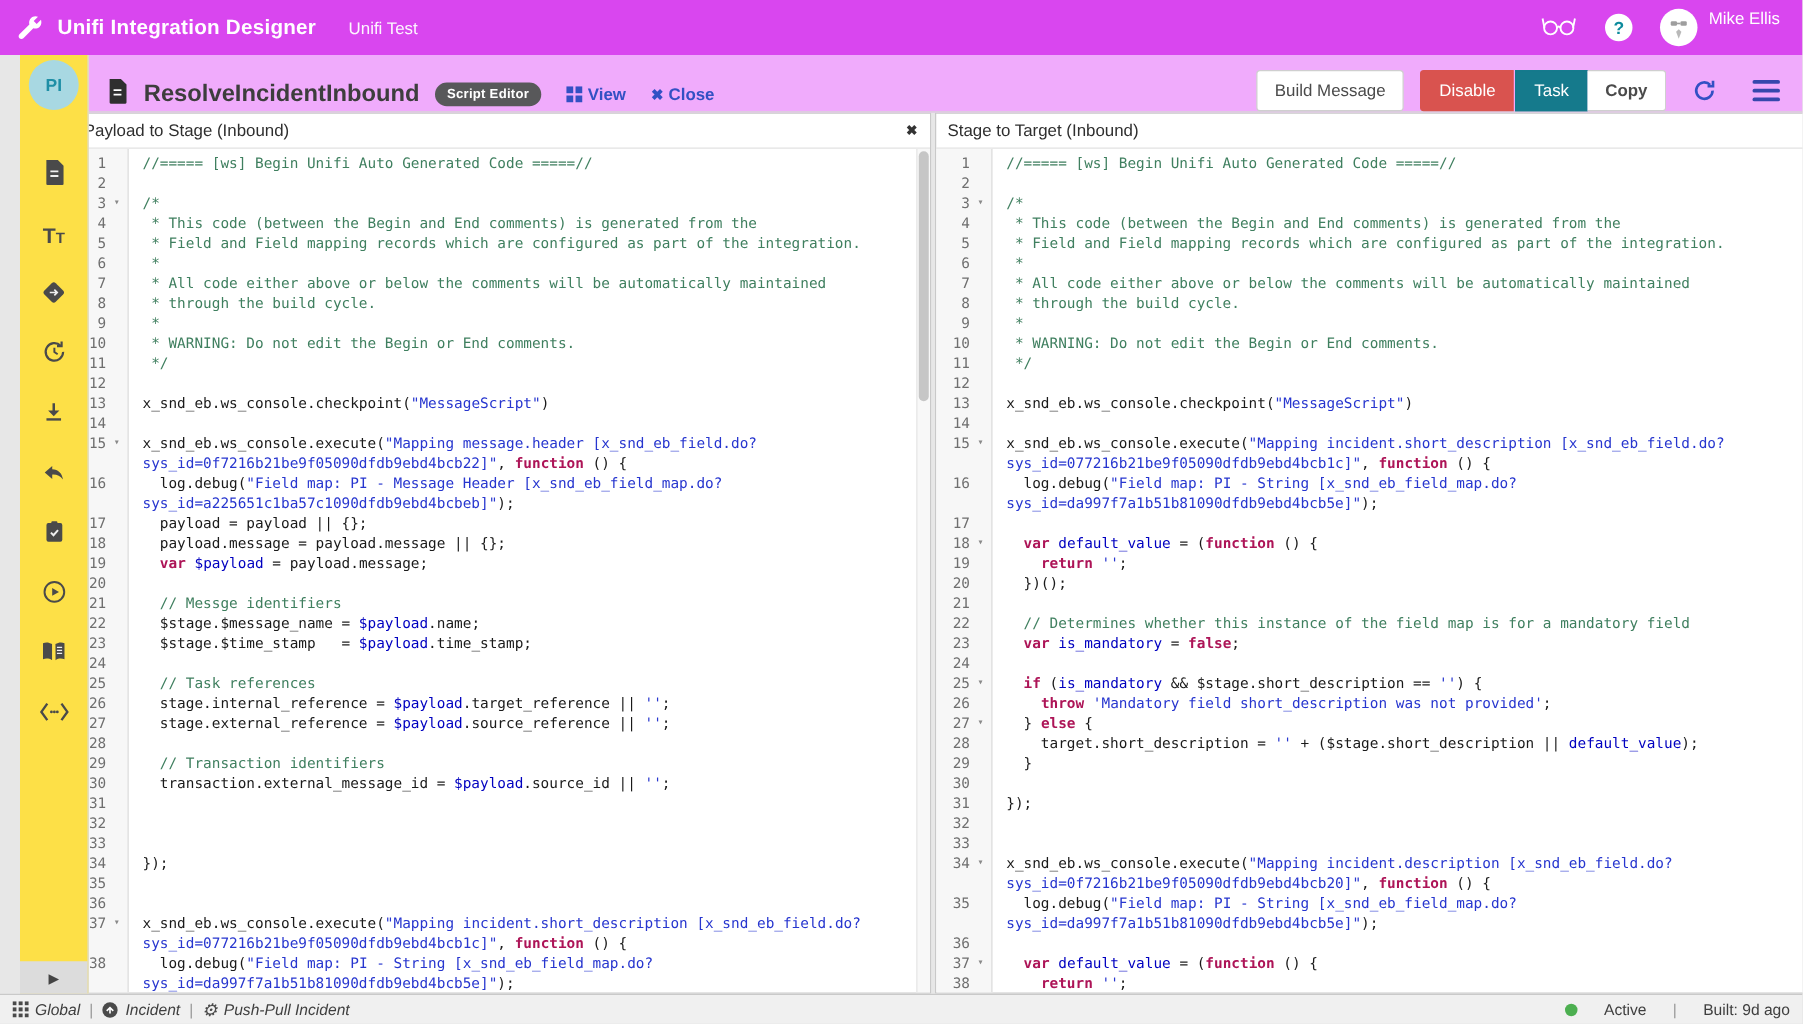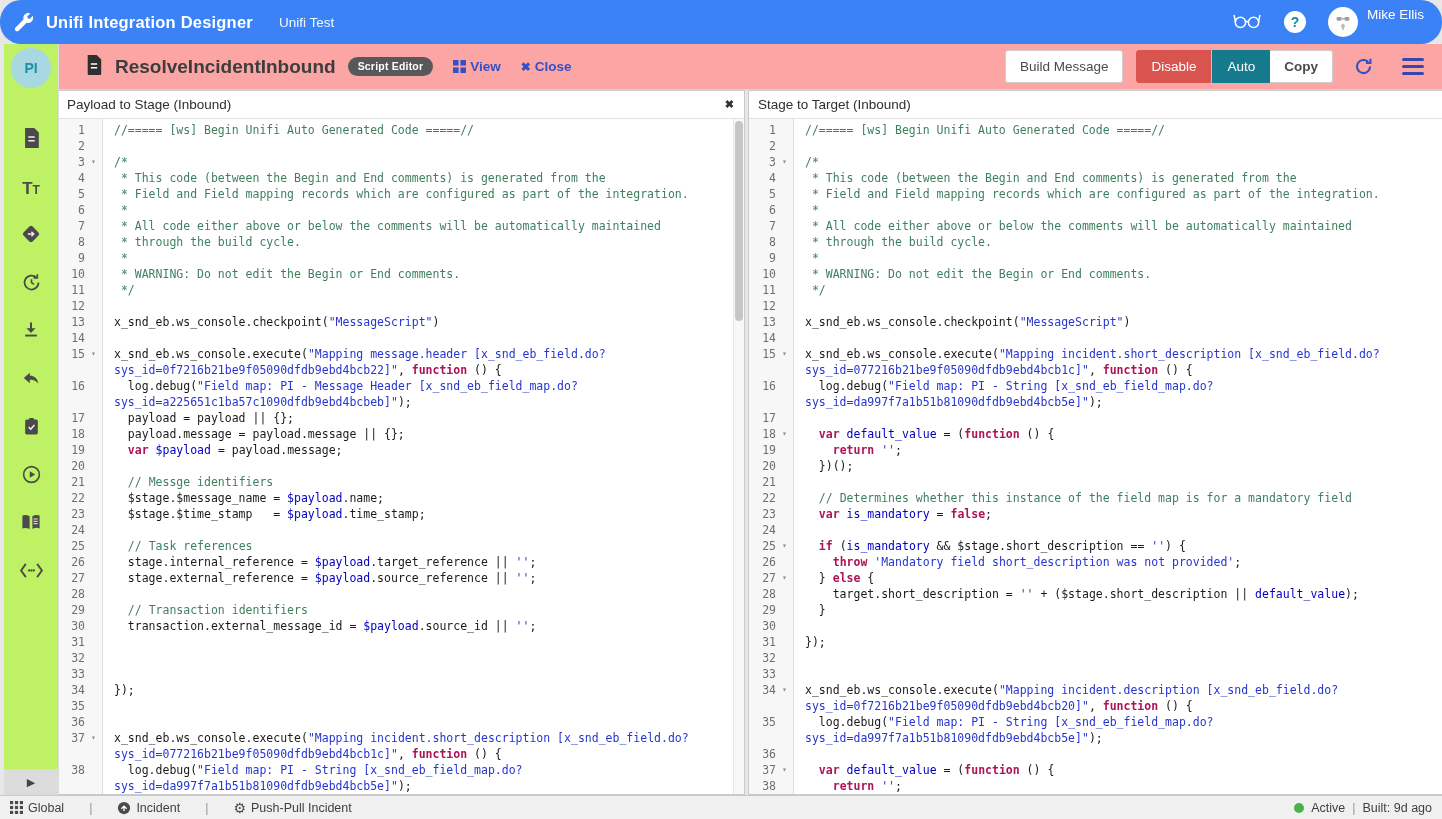--- a/index.html
+++ b/index.html
@@ -1,75 +1,75 @@
 <!DOCTYPE html>
 <html><head>
 <meta charset="utf-8">
 <style>
   * { margin:0; padding:0; box-sizing:border-box; }
   html,body { width:1442px; height:819px; overflow:hidden; background:#e7e7e7;
               font-family:"Liberation Sans", sans-serif; }
   #app { position:relative; width:1442px; height:819px; }
 
   
-  #topnav { position:absolute; left:0; top:0; right:0; height:44px; background:#3b82f6;
-            display:flex; align-items:center; color:#fff; z-index:30;border-radius:21px; }
+  #topnav { position:absolute; left:0; top:0; right:0; height:44px; background:#d946ef;
+            display:flex; align-items:center; color:#fff; z-index:30; }
   .wrench-box { width:46px; display:flex; justify-content:center; align-items:center; }
   .nav-title { font-size:16.5px; font-weight:bold; letter-spacing:.2px; }
   .nav-env { font-size:13.5px; margin-left:26px; opacity:.95; }
   .nav-right { margin-left:auto; display:flex; align-items:center; gap:22px; padding-right:18px; }
   .help-circle { width:22px; height:22px; border-radius:50%; background:#fff; color:#0d8b9d;
                  font-weight:bold; font-size:14px; display:flex; align-items:center; justify-content:center; }
   .avatar-wrap { display:flex; gap:9px; }
   .avatar-circle { width:30px; height:30px; border-radius:50%; background:#fff;
                    display:flex; align-items:center; justify-content:center; overflow:hidden; }
   .nav-user { font-size:13.5px; }
 
   
-  #header { position:absolute; left:55px; top:44px; right:0; height:46px; background:#fca5a5;
-            border-bottom:1px solid #d6d6d6; display:flex; align-items:center; z-index:20; }
+  #header { position:absolute; left:55px; top:44px; right:0; height:46px; background:#f0abfc;
+            border-bottom:1px solid #d6d6d6; display:flex; align-items:flex-end; z-index:20; }
   .hdr-left { display:flex; align-items:center; gap:12px; padding-left:30px; }
   .page-title { font-size:19px; color:#3d3d3d; font-weight:600; }
   .badge { background:#58585a; color:#fff; font-size:10.5px; font-weight:bold;
            padding:3px 10px 4px; border-radius:10px; letter-spacing:.2px; }
   .hdr-link { display:flex; align-items:center; gap:4px; color:#3350c4; font-size:13.5px;
               font-weight:600; margin-left:8px; cursor:pointer; }
   .hdr-right { margin-left:auto; display:flex; align-items:center; padding-right:16px; }
   .btn { height:33px; font-size:13.5px; display:flex; align-items:center; padding:0 14px;
          border:1px solid #cfcfcf; background:#fff; color:#4a4a4a; border-radius:3px; cursor:pointer;
          font-family:"Liberation Sans",sans-serif; }
   .btn-build { margin-right:13px; }
   .btn-group { display:flex; }
   .btn-danger { background:#d9534f; border-color:#d9534f; color:#fff; border-radius:3px 0 0 3px; }
   .btn-save { background:#157a8c; border-color:#157a8c; color:#fff; border-radius:0; margin-left:1px; }
   .btn-copy { border-radius:0 3px 3px 0; border-left:none;font-weight:bold; }
   .icon-btn { margin-left:20px; cursor:pointer; display:flex; align-items:center; }
   .hamburger { display:flex; flex-direction:column; gap:4px; margin-left:26px; cursor:pointer; padding:2px; }
   .hamburger div { width:22px; height:3px; background:#3647ad; border-radius:2px; }
 
   
-  #sidebar { position:absolute; left:4px; top:44px; width:55px; bottom:24px; background:#bef264;
+  #sidebar { position:absolute; left:16px; top:44px; width:55px; bottom:24px; background:#fde047;
              border-right:1px solid #dcdcdc; z-index:25; }
   .pi-circle { position:absolute; left:7px; top:4px; width:40px; height:40px; border-radius:50%;
                background:#a8d8e2; color:#1e8fa6; font-weight:bold; font-size:14px;
                display:flex; align-items:center; justify-content:center; cursor:pointer; }
   .side-icons { position:absolute; top:72px; left:0; right:0; display:flex; flex-direction:column; }
   .side-item { height:48px; display:flex; align-items:center; justify-content:center; cursor:pointer; }
   .tt-glyph { color:#4a4a4a; font-weight:bold; font-size:17px; line-height:1; }
   .tt-glyph small { font-size:12px; font-weight:bold; }
   .side-expand { position:absolute; bottom:0; left:0; right:0; height:26px; background:#dcdcdc;
                  display:flex; align-items:center; justify-content:center; cursor:pointer;
                  color:#444; font-size:11px; }
 
   
   #statusbar { position:absolute; left:0; bottom:0; right:0; height:24px; background:#f0f0f0;
                border-top:1px solid #c9c9c9; display:flex; align-items:center;
                font-size:12.5px; color:#3f3f3f; z-index:40; }
-  .sb-left { display:flex; align-items:center; gap:25px; padding-left:10px; }
-  .sb-right { margin-left:auto; display:flex; align-items:center; gap:7px; padding-right:10px;text-align:right; }
+  .sb-left { display:flex; align-items:center; gap:7px; padding-left:10px;font-style:italic; }
+  .sb-right { margin-left:auto; display:flex; align-items:center; gap:21px; padding-right:10px;text-align:right; }
   .sb-sep { color:#999; }
   .sb-item { display:flex; align-items:center; gap:5px; cursor:pointer; }
   .gear-glyph { font-size:14px; color:#4a4a4a; line-height:1; }
   .green-dot { width:10px; height:10px; border-radius:50%; background:#4caf50; }
 
   
   .panel { position:absolute; top:90px; bottom:24px; background:#fff; border:1px solid #c9c9c9; }
   #panel-left { left:57px; width:688px; }
   #panel-right { left:748px; width:734px; }
   .panel-header { height:28px; border-bottom:1px solid #e2e2e2; display:flex; align-items:center; }
@@ -153,21 +153,21 @@
       </span>
       <span class="hdr-link">
         <span style="font-size:12px">✖</span>
         <span>Close</span>
       </span>
     </div>
     <div class="hdr-right">
       <button class="btn btn-build">Build Message</button>
       <span class="btn-group">
         <button class="btn btn-danger">Disable</button>
-        <button class="btn btn-save">Auto</button>
+        <button class="btn btn-save">Task</button>
         <button class="btn btn-copy">Copy</button>
       </span>
       <span class="icon-btn">
         <svg width="21" height="21" viewBox="0 0 24 24" fill="none" stroke="#3350c4" stroke-width="2.4">
             <path d="M19.5 12a7.5 7.5 0 1 1-2.2-5.3"></path>
             <path d="M19.9 3v5h-5"></path>
           </svg>
       </span>
       <span class="hamburger">
           <div></div>

